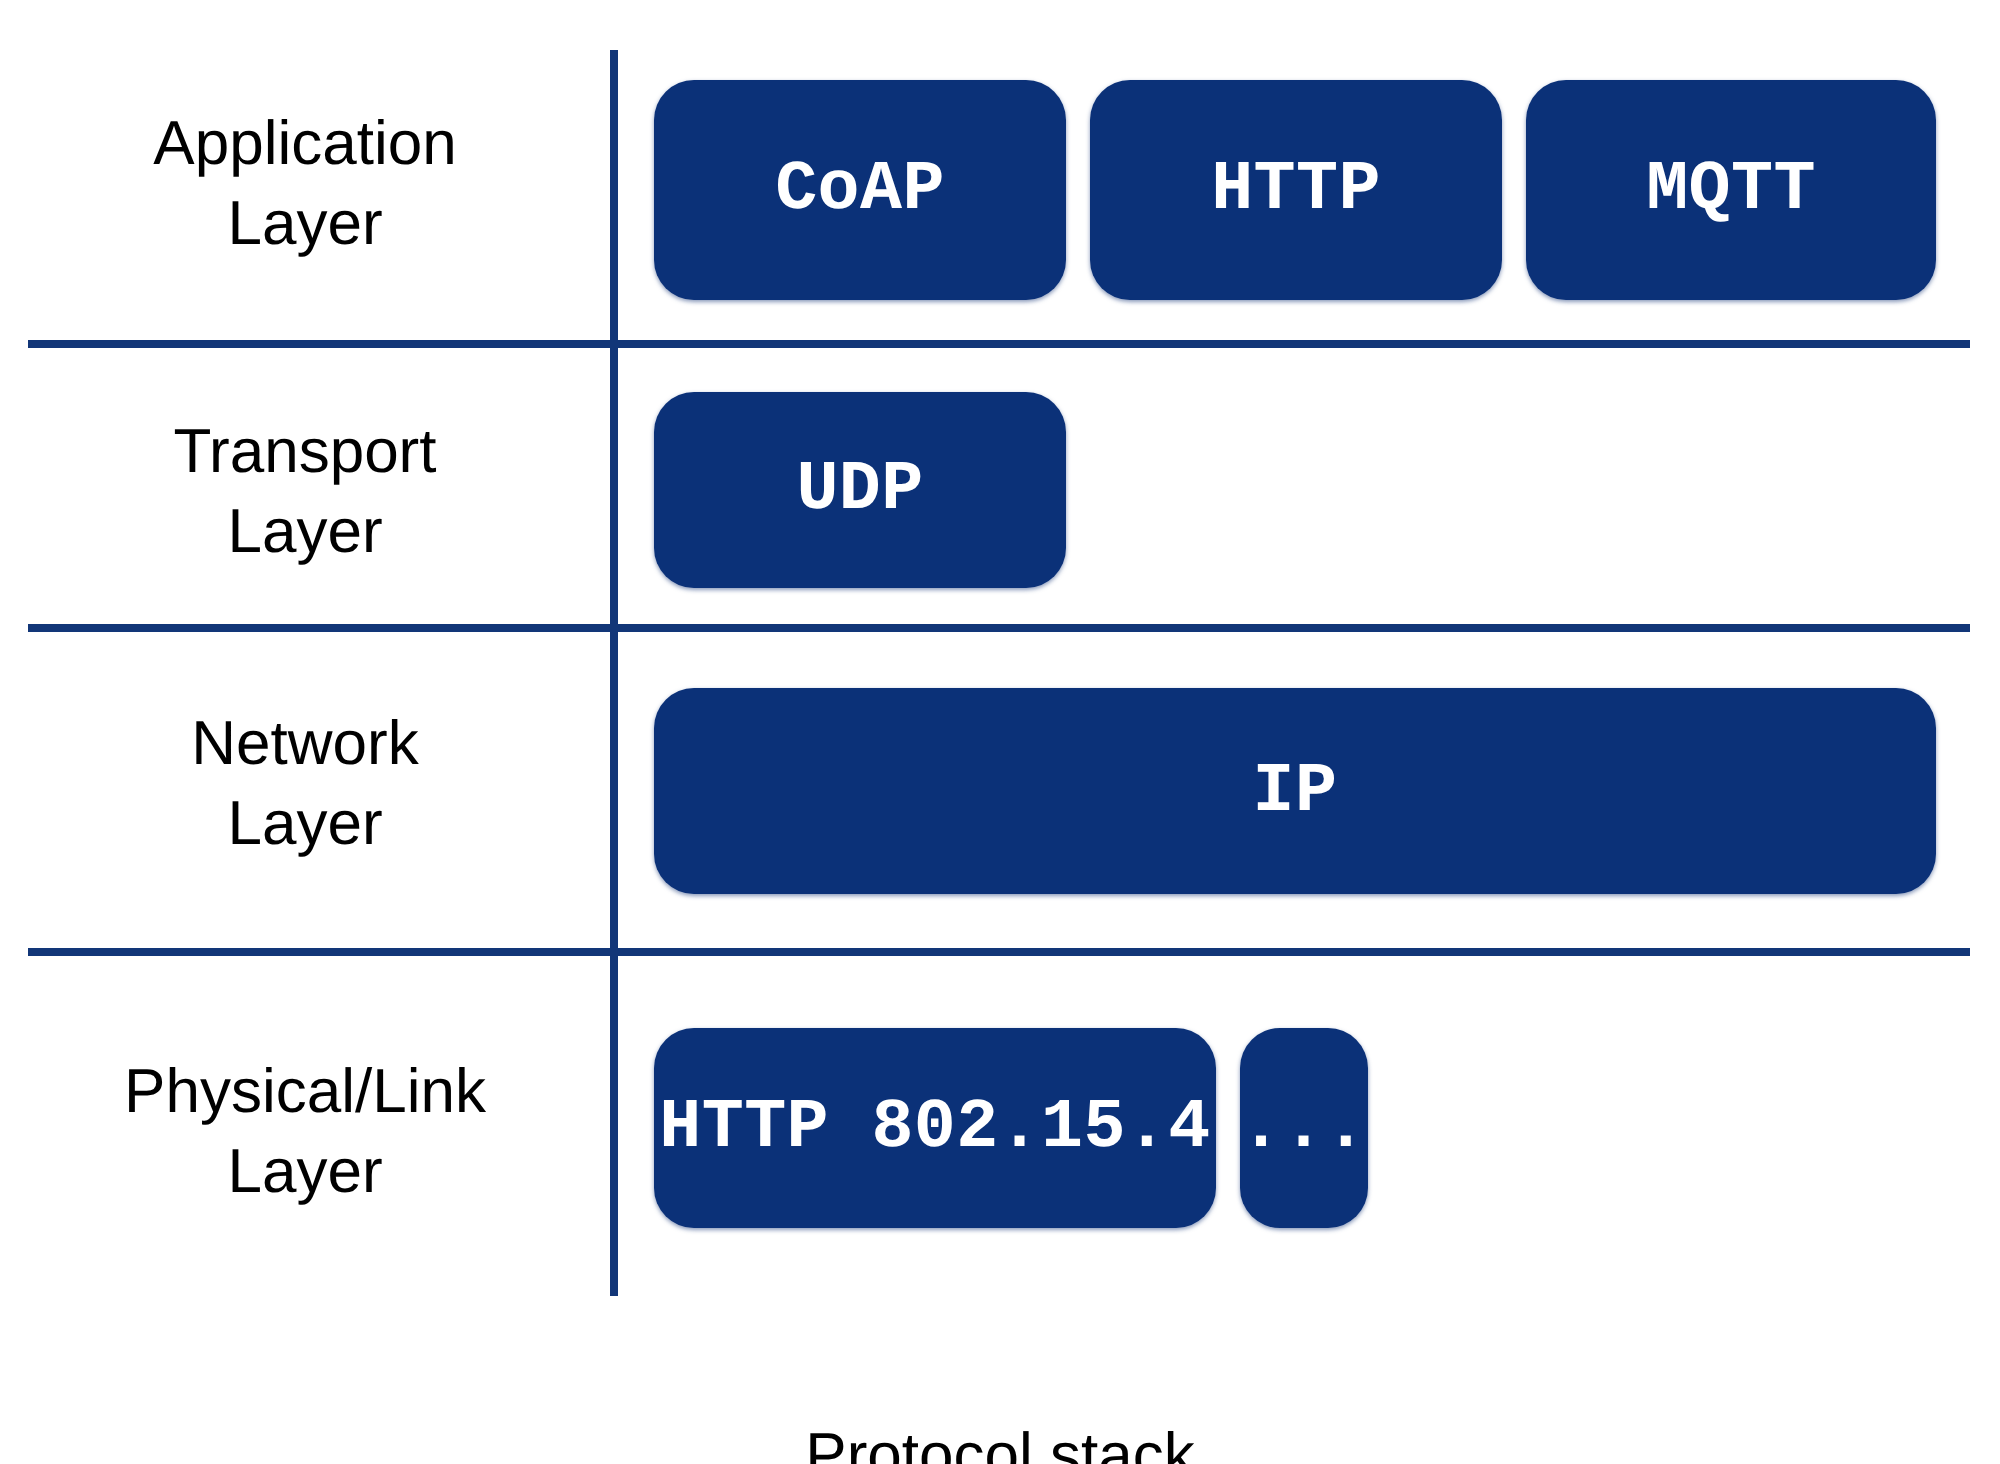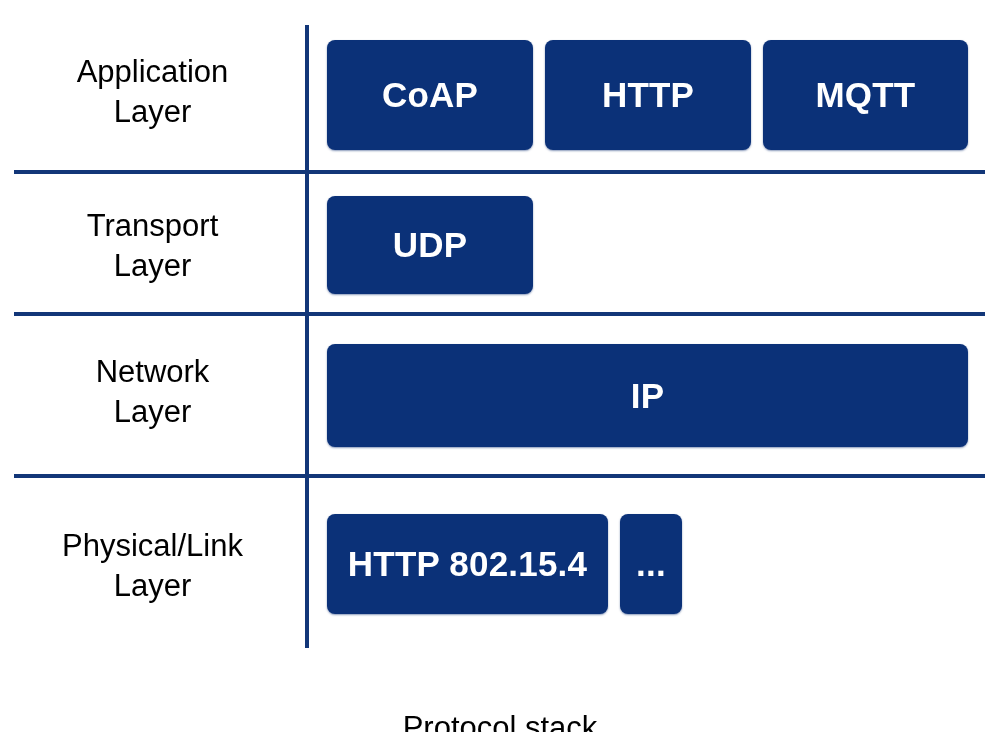--- a/index.html
+++ b/index.html
@@ -63,25 +63,25 @@
     position: absolute;
     left: 327px;
     width: 641px;
     display: flex;
     flex-direction: row;
     align-items: stretch;
   }
 
   .proto-box {
     background: #0B3178;
-    border-radius: 8px;
+    border-radius: 20px;
     color: #ffffff;
     font-size: 35px;
     font-weight: bold;
-    font-family: Liberation Sans, sans-serif;
+    font-family: Liberation Mono, monospace;
     display: flex;
     align-items: center;
     justify-content: center;
     box-shadow: 0 1px 2px rgba(40,70,130,0.55);
     letter-spacing: 0.2px;
     white-space: nowrap;
   }
 
   .gap { width: 12px; flex: 0 0 12px; }
 

